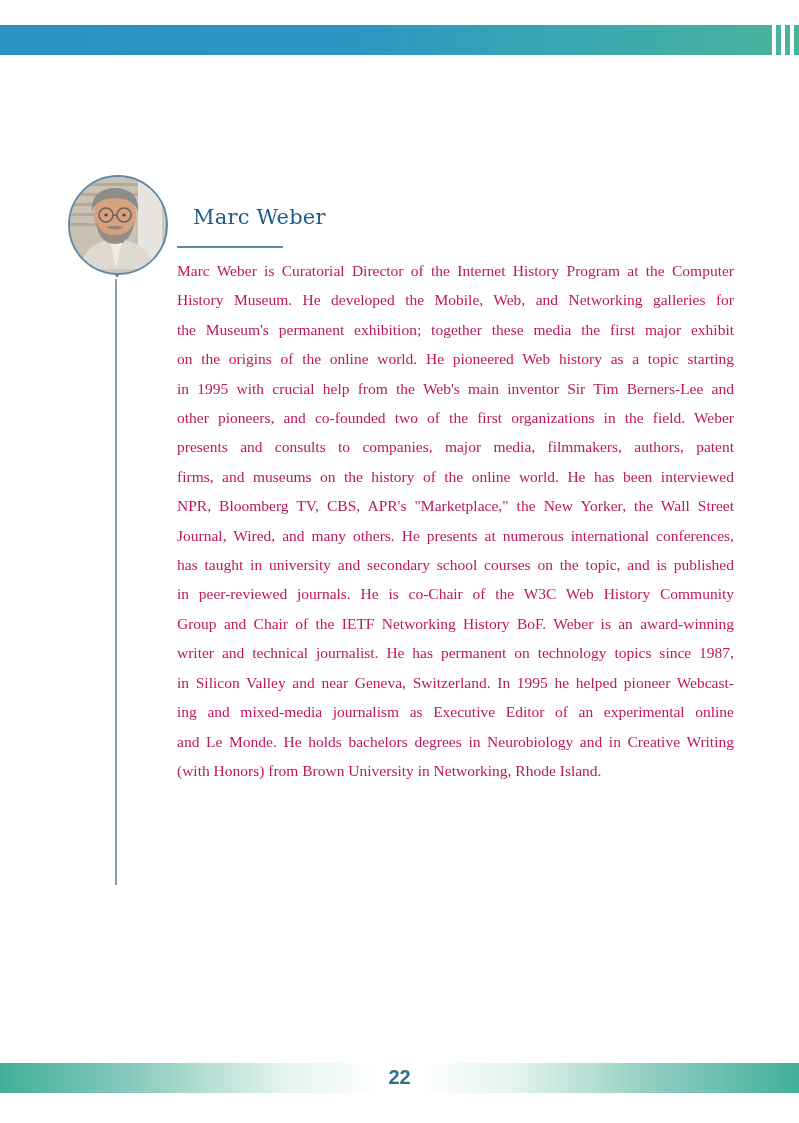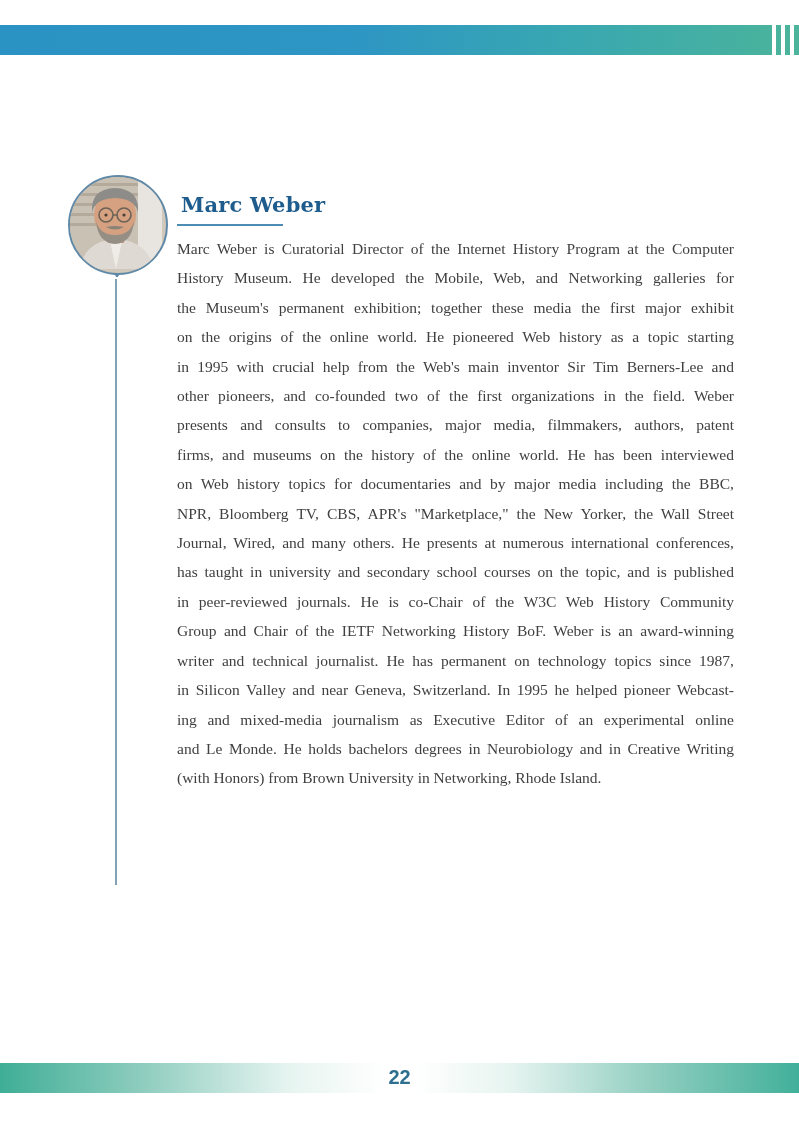--- a/index.html
+++ b/index.html
@@ -62,39 +62,39 @@
     background: #82a1b6;
   }
 
   
   .bio-block {
     position: absolute;
     left: 177px; top: 188px;
     width: 557px;
   }
   .person-name {
-    margin: 4px;
+    margin: 16px;
     font-family: "DejaVu Serif", "Liberation Serif", serif;
     font-size: 21px;
     line-height: 26px;
-    font-weight: bold;
+    font-weight: normal;
     color: #1e5c8d;
     letter-spacing: 0.2px;
   }
   .name-underline {
     width: 106px; height: 2px;
     background: #4e8cb4;
     margin-top: 6px;
   }
   .bio-text {
     margin-top: 8px;
     width: 557px;
     font-size: 15.5px;
     line-height: 29.4px;
-    color: #404040;
+    color: #be185d;
   }
   .bio-line {
     text-align: justify;
     text-align-last: justify;
     white-space: nowrap;
   }
   .bio-line:last-child {
     text-align-last: left;
   }
 
@@ -172,21 +172,20 @@
     <div class="name-underline"></div>
     <div class="bio-text">
       <div class="bio-line">Marc Weber is Curatorial Director of the Internet History Program at the Computer</div>
         <div class="bio-line">History Museum. He developed the Mobile, Web, and Networking galleries for</div>
         <div class="bio-line">the Museum's permanent exhibition; together these media the first major exhibit</div>
         <div class="bio-line">on the origins of the online world. He pioneered Web history as a topic starting</div>
         <div class="bio-line">in 1995 with crucial help from the Web's main inventor Sir Tim Berners-Lee and</div>
         <div class="bio-line">other pioneers, and co-founded two of the first organizations in the field. Weber</div>
         <div class="bio-line">presents and consults to companies, major media, filmmakers, authors, patent</div>
         <div class="bio-line">firms, and museums on the history of the online world. He has been interviewed</div>
-        <div class="bio-line">on Web history topics for documentaries and by major media including the BBC,</div>
         <div class="bio-line">NPR, Bloomberg TV, CBS, APR's "Marketplace," the New Yorker, the Wall Street</div>
         <div class="bio-line">Journal, Wired, and many others. He presents at numerous international conferences,</div>
         <div class="bio-line">has taught in university and secondary school courses on the topic, and is published</div>
         <div class="bio-line">in peer-reviewed journals. He is co-Chair of the W3C Web History Community</div>
         <div class="bio-line">Group and Chair of the IETF Networking History BoF. Weber is an award-winning</div>
         <div class="bio-line">writer and technical journalist. He has permanent on technology topics since 1987,</div>
         <div class="bio-line">in Silicon Valley and near Geneva, Switzerland. In 1995 he helped pioneer Webcast-</div>
         <div class="bio-line">ing and mixed-media journalism as Executive Editor of an experimental online</div>
         <div class="bio-line">and Le Monde. He holds bachelors degrees in Neurobiology and in Creative Writing</div>
         <div class="bio-line">(with Honors) from Brown University in Networking, Rhode Island.</div>

